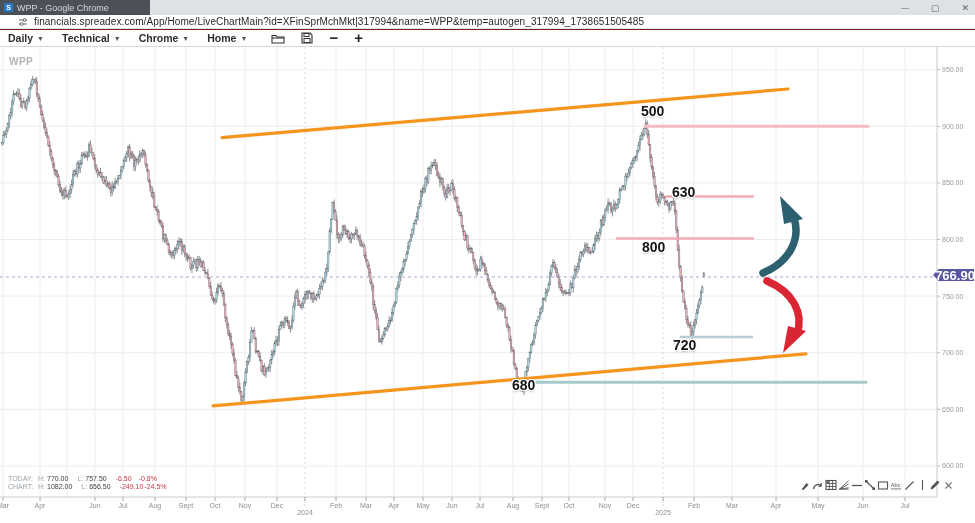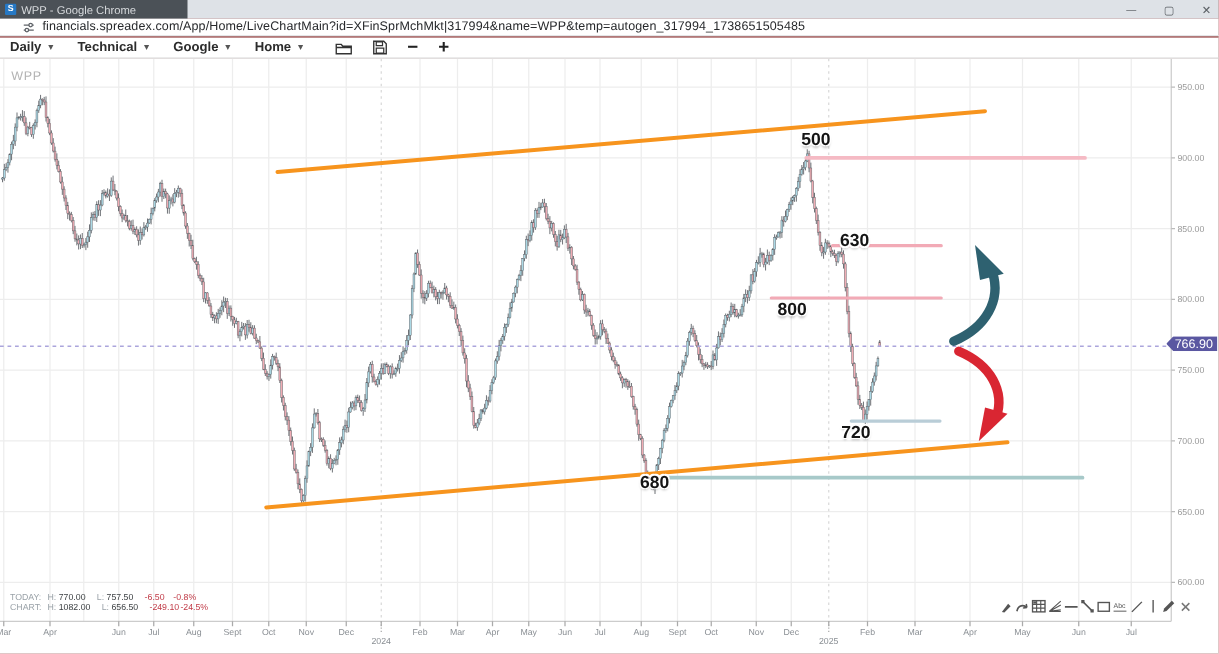--- a/index.html
+++ b/index.html
@@ -28,26 +28,26 @@
     border-bottom:1px solid #d7d7d7;display:flex;align-items:center;padding-left:8px;box-sizing:border-box;}
   .menu-item{display:flex;align-items:center;margin-right:18px;cursor:pointer;}
   .menu-item .lbl{font-size:10.5px;font-weight:bold;color:#2c2c2c;}
   .menu-item .caret{font-size:7px;color:#555;margin-left:4px;}
   .tool-ico{margin-right:16px;display:inline-flex;align-items:center;cursor:pointer;color:#333;}
   .zoomtxt{font-size:15px;font-weight:bold;color:#222;line-height:10px;}
 
   
   .chart{position:absolute;left:0;top:47px;width:975px;height:476px;background:#fff;}
   .chart svg.plot{position:absolute;left:0;top:0;}
-  .watermark{position:absolute;left:9px;top:9px;font-size:10px;font-weight:normal;color:#b3b3b3;letter-spacing:.5px;}
+  .watermark{position:absolute;left:9px;top:9px;font-size:10px;font-weight:bold;color:#b3b3b3;letter-spacing:.5px;}
   .lvl{position:absolute;font-size:14px;font-weight:bold;color:#141414;
     text-shadow:-1px -1px 0 #fff,1px -1px 0 #fff,-1px 1px 0 #fff,1px 1px 0 #fff,0 2px 2px rgba(0,0,0,.25);}
   .badge{position:absolute;left:933px;top:222px;width:41px;height:12px;background:#5a57a1;
     clip-path:polygon(0 50%,14% 0,100% 0,100% 100%,14% 100%);display:flex;align-items:center;justify-content:center;}
-  .badge span{color:#fff;font-size:10px;font-weight:normal;padding-left:3px;}
+  .badge span{color:#fff;font-size:13px;font-weight:bold;padding-left:3px;}
 
   
   .stats{position:absolute;left:8px;top:428px;font-size:7px;line-height:8px;white-space:nowrap;}
   .stats .row{display:flex;gap:0;}
   .stats .t{color:#9aa2a8;width:30px;}
   .stats .k{color:#9aa2a8;margin-right:2px;}
   .stats .v{color:#3c4043;margin-right:9px;}
   .stats .neg{color:#c03a46;margin-right:7px;}
 
   
@@ -86,21 +86,21 @@
   <div class="menubar">
     <div class="menu-item">
       <span class="lbl">Daily</span>
       <span class="caret">▼</span>
     </div>
     <div class="menu-item">
       <span class="lbl">Technical</span>
       <span class="caret">▼</span>
     </div>
     <div class="menu-item">
-      <span class="lbl">Google</span>
+      <span class="lbl">Chrome</span>
       <span class="caret">▼</span>
     </div>
     <div class="menu-item">
       <span class="lbl">Home</span>
       <span class="caret">▼</span>
     </div>
     <span class="tool-ico" style="margin-left:6px;">
       <svg width="14" height="11" viewBox="0 0 14 11">
         <path d="M1 2.5 h4 l1.2 1.5 H13 v6 H1 Z" fill="none" stroke="#333" stroke-width="1.1"></path>
         <path d="M1 5 h12" stroke="#333" stroke-width="1.1" fill="none"></path>
@@ -743,21 +743,21 @@
           <polygon points="780,149 803,172 784,177" fill="#2e6170"></polygon>
           <path d="M767 234 C793 245 804 266 797 287" stroke="#d92632" stroke-width="7.5" fill="none" stroke-linecap="round"></path>
           <polygon points="783,306 806,284 788,279" fill="#d92632"></polygon>
         </g>
       </svg>
 
     <div class="watermark">WPP</div>
 
     <div class="lvl" style="left:641px;top:56px;">500</div>
     <div class="lvl" style="left:672px;top:137px;">630</div>
-    <div class="lvl" style="left:622px;top:192px;">800</div>
+    <div class="lvl" style="left:642px;top:192px;">800</div>
     <div class="lvl" style="left:673px;top:290px;">720</div>
     <div class="lvl" style="left:512px;top:330px;">680</div>
 
     <div class="badge">
       <span>766.90</span>
     </div>
 
     <div class="stats">
       <div class="row">
         <span class="t">TODAY:</span>

